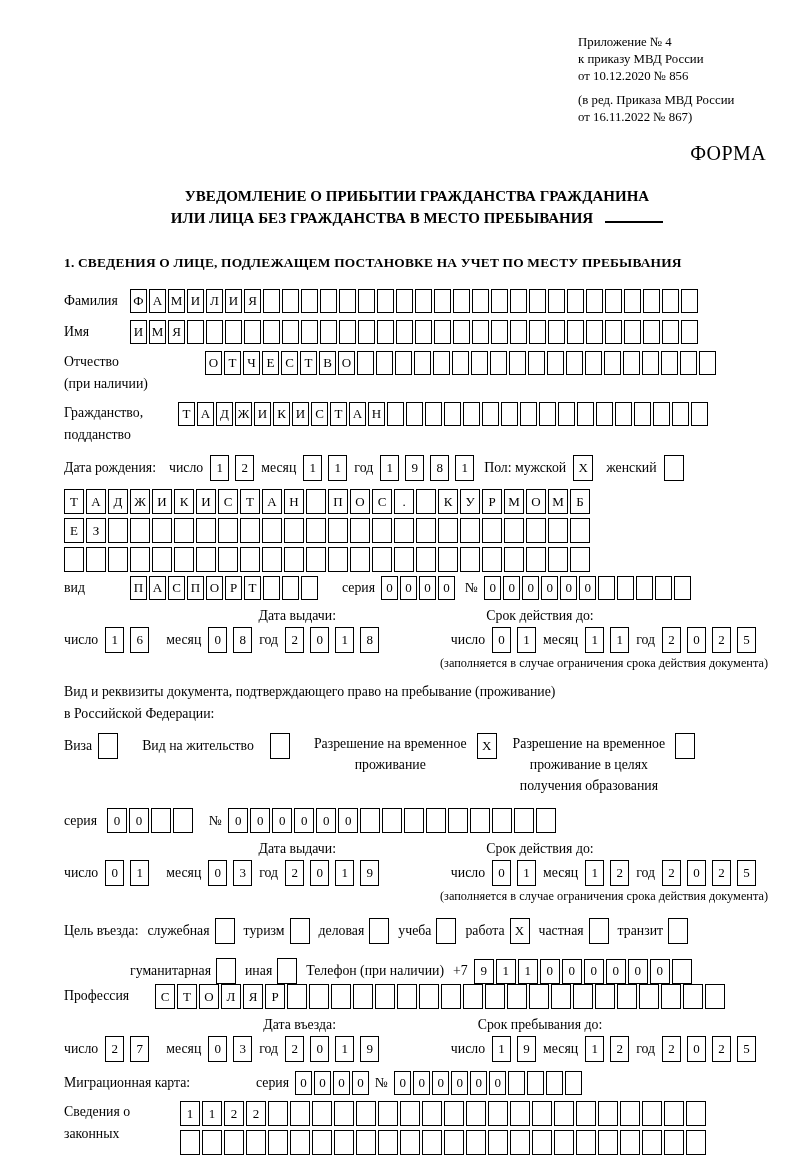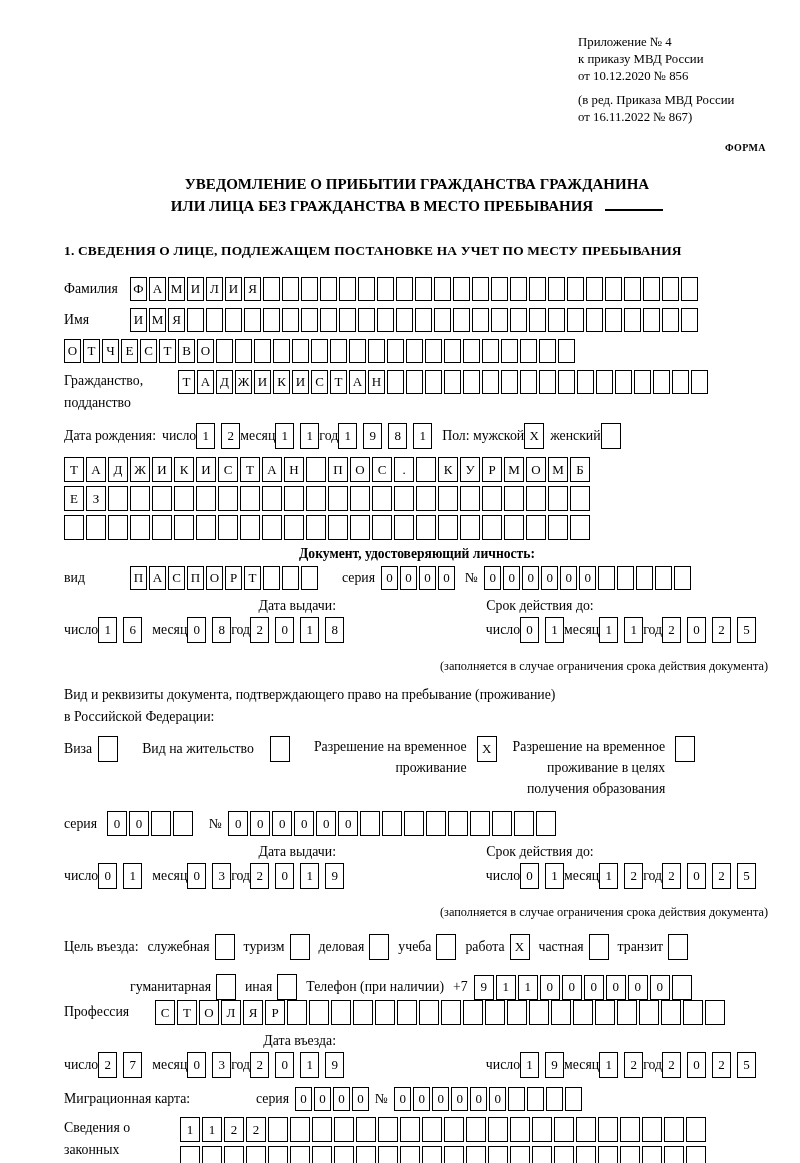--- a/index.html
+++ b/index.html
@@ -7,21 +7,21 @@
   body {
     width: 800px; height: 1163px; overflow: hidden;
     font-family: "Liberation Serif", "DejaVu Serif", serif;
     color: #000; font-size: 13.8px;
   }
   .page { padding: 34px 30px 0 64px; width: 800px; height: 1163px; }
 
   
   .appendix { margin-left: auto; width: 192px; line-height: 17px; font-size: 12.8px; }
   .appendix .rev { margin-top: 7px; }
-  .form-label { text-align: right; font-weight: bold; font-size: 10px; margin: 16px 4px 0 0; letter-spacing: .4px; }
+  .form-label { text-align: right; font-weight: normal; font-size: 20px; margin: 16px 4px 0 0; letter-spacing: .4px; }
 
   
   .title { text-align: center; font-weight: bold; font-size: 15px; line-height: 22px; margin-top: 20px; }
   .uline { display: inline-block; width: 58px; border-bottom: 2px solid #000; margin-left: 12px; }
   .sec-heading { font-weight: bold; font-size: 13.4px; margin-top: 26px; letter-spacing: .2px; }
 
   
   .row { display: flex; align-items: flex-start; margin-top: 7px; }
   .lbl { flex: none; line-height: 23px; }
   .lbl2 { flex: none; line-height: 22px; }
@@ -38,33 +38,33 @@
     display: inline-flex; align-items: center; justify-content: center;
     font-size: 13px; background: #fff;
   }
   .wide .cell { width: 20px; height: 25px; }
   .cb .cell  { width: 20px; height: 26px; }
   .date { gap: 6px; }
   .date .cell { width: 19px; height: 26px; }
   .stack { display: flex; flex-direction: column; gap: 4px; }
 
   
-  .dgroup { display: inline-flex; align-items: flex-start; }
+  .dgroup { display: inline-flex; align-items: flex-start; gap: 7px; }
   .dgroup .dlbl { line-height: 26px; }
   .dhead { display: flex; margin-top: 8px; }
   .dhead .h1 { flex: none; width: 272px; text-align: right; }
   .dhead .h2 { flex: none; width: 408px; text-align: center; }
   .drow { display: flex; align-items: center; margin-top: 3px; }
   .drow .right { margin-left: auto; margin-right: 14px; }
-  .note { text-align: right; font-size: 12.3px; margin-top: 16px; padding-right: 2px; }
+  .note { text-align: right; font-size: 12.3px; margin-top: 3px; padding-right: 2px; }
 
   
   .opts { display: flex; align-items: flex-start; margin-top: 8px; }
   .optlbl { line-height: 26px; }
-  .optblock { display: flex; flex-direction: column; text-align: right; line-height: 21px; }
+  .optblock { display: flex; flex-direction: column; text-align: center; line-height: 21px; }
   .g6  { margin-left: 6px; }
   .g10 { margin-left: 10px; }
   .g16 { margin-left: 16px; }
   .g24 { margin-left: 24px; }
   .g30 { margin-left: 30px; }
 
   
   .purpose { display: flex; align-items: center; margin-top: 14px; }
   .purpose .cells { margin-left: 5px; }
   .purpose .plbl { margin-left: 9px; }
@@ -162,20 +162,24 @@
         <span class="cell"></span>
         <span class="cell"></span>
         <span class="cell"></span>
         <span class="cell"></span>
         <span class="cell"></span>
         <span class="cell"></span>
       </div>
   </div>
 
   <div class="row">
+    <div class="lbl2 lw2">
+      <div>Отчество</div>
+      <div>(при наличии)</div>
+    </div>
     <div class="cells">
         <span class="cell">О</span>
         <span class="cell">Т</span>
         <span class="cell">Ч</span>
         <span class="cell">Е</span>
         <span class="cell">С</span>
         <span class="cell">Т</span>
         <span class="cell">В</span>
         <span class="cell">О</span>
         <span class="cell"></span>
@@ -346,21 +350,20 @@
           <span class="cell"></span>
           <span class="cell"></span>
           <span class="cell"></span>
           <span class="cell"></span>
           <span class="cell"></span>
           <span class="cell"></span>
         </div>
     </div>
   </div>
 
-  <div class="centered-bold">Документ, удостоверяющий личность:</div>
   <div class="drow" style="margin-top:4px">
     <span class="dlbl" style="width:66px">вид</span>
     <span class="cells">
         <span class="cell">П</span>
         <span class="cell">А</span>
         <span class="cell">С</span>
         <span class="cell">П</span>
         <span class="cell">О</span>
         <span class="cell">Р</span>
         <span class="cell">Т</span>
@@ -625,20 +628,21 @@
         <span class="cell"></span>
         <span class="cell"></span>
         <span class="cell"></span>
         <span class="cell"></span>
         <span class="cell"></span>
       </div>
   </div>
 
   <div class="dhead">
     <div class="h1">Дата въезда:</div>
+    <div class="h2">Срок пребывания до:</div>
   </div>
   <div class="drow">
     <span class="dgroup">
       <span class="dlbl">число</span>
       <span class="cells date">
           <span class="cell">2</span>
           <span class="cell">7</span>
         </span>
       <span class="dlbl g10">месяц</span>
       <span class="cells date">

